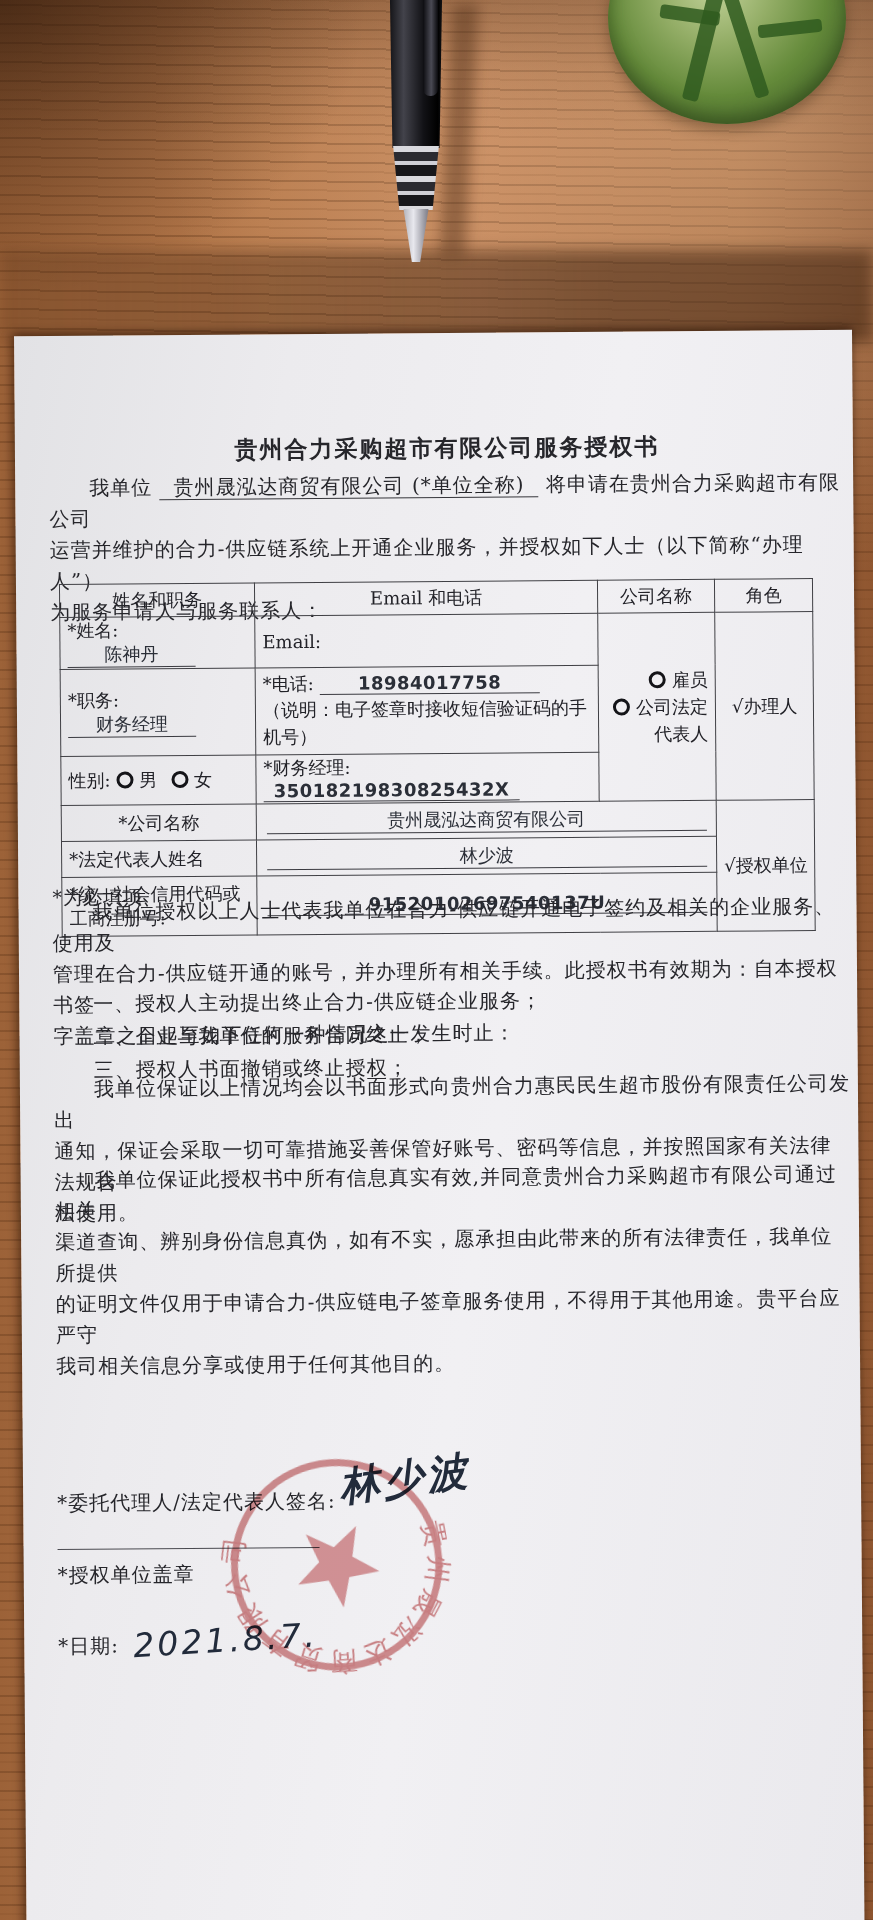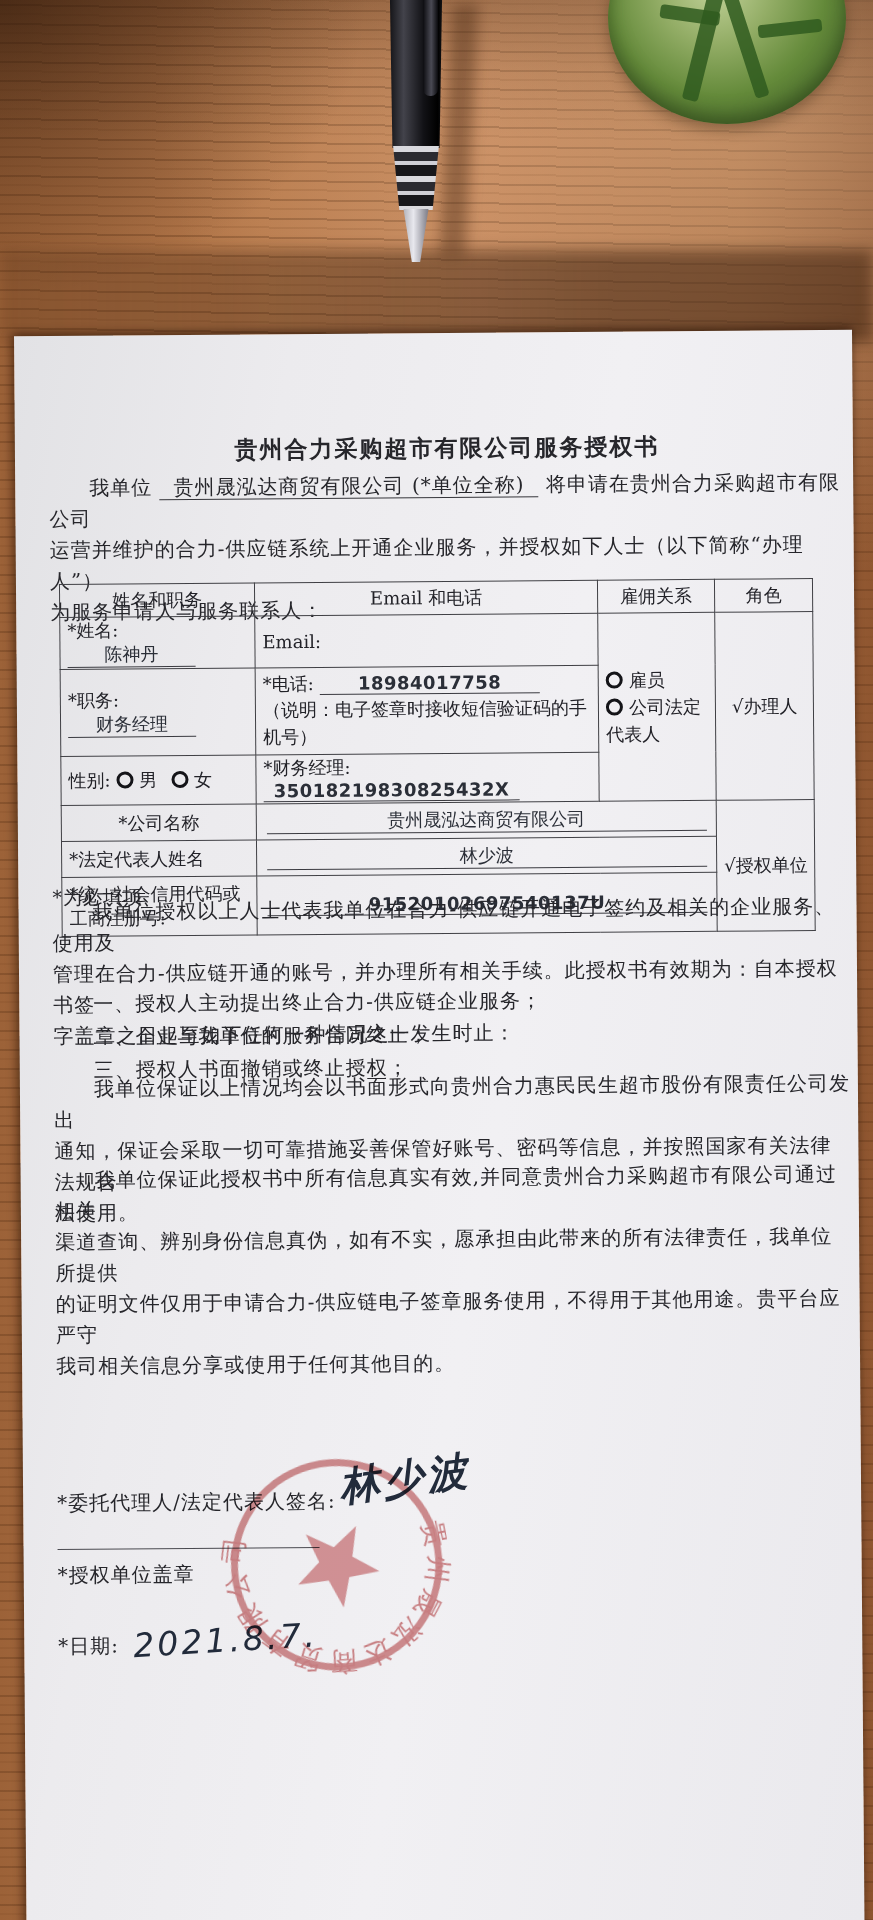--- a/index.html
+++ b/index.html
@@ -65,21 +65,21 @@
   tr.r-phone td{height:84px;}
   tr.r-gender td{height:31px;}
   tr.r-company td{height:33px;}
   tr.r-legal td{height:33px;}
   tr.r-credit td{height:56px;}
   .uval{display:inline-block;border-bottom:1.6px solid #3a3a40;text-align:center;padding:0 10px;min-width:108px;color:#2b2f38;}
   .uwide{min-width:420px;}
   .num{font-family:"DejaVu Sans","Liberation Sans",sans-serif;font-weight:700;letter-spacing:.5px;}
   .ring{display:inline-block;width:11px;height:11px;border:3.2px solid #141418;border-radius:50%;margin-right:6px;vertical-align:-2px;}
   .cell-emp{line-height:27px;}
-  .cell-emp .opt{white-space:normal;}
+  .cell-emp .opt{white-space:normal;text-align:right;}
   .cell-role{text-align:center;font-size:16.5px;white-space:nowrap;padding:0 2px;}
   .cc{text-align:center;}
   .phone-note{line-height:27px;}
   
   .handwriting{font-family:"DejaVu Sans","Liberation Sans",sans-serif;font-style:italic;color:#222b3b;}
   .sig-label{top:1152px;font-size:20px;}
   .sig-name{left:316px;top:1118px;font-size:40px;font-weight:600;transform:rotate(-7deg);letter-spacing:4px;}
   .sig-line{left:34px;top:1213px;width:262px;border-bottom:1.6px solid #4a4a50;height:0;}
   .seal-label{top:1224px;font-size:20px;}
   .date-row{top:1290px;font-size:20px;}
@@ -124,21 +124,21 @@
     <colgroup>
         <col class="c1">
         <col class="c2">
         <col class="c3">
         <col class="c4">
       </colgroup>
     <tbody>
         <tr class="r-head">
       <td>姓名和职务</td>
       <td>Email 和电话</td>
-      <td>雇佣关系</td>
+      <td>公司名称</td>
       <td>角色</td>
     </tr>
     <tr class="r-name">
       <td>
         <span>*姓名:</span>
         <span class="uval">陈神丹</span>
       </td>
       <td>Email:</td>
       <td rowspan="3" class="cell-emp">
         <div class="opt">

